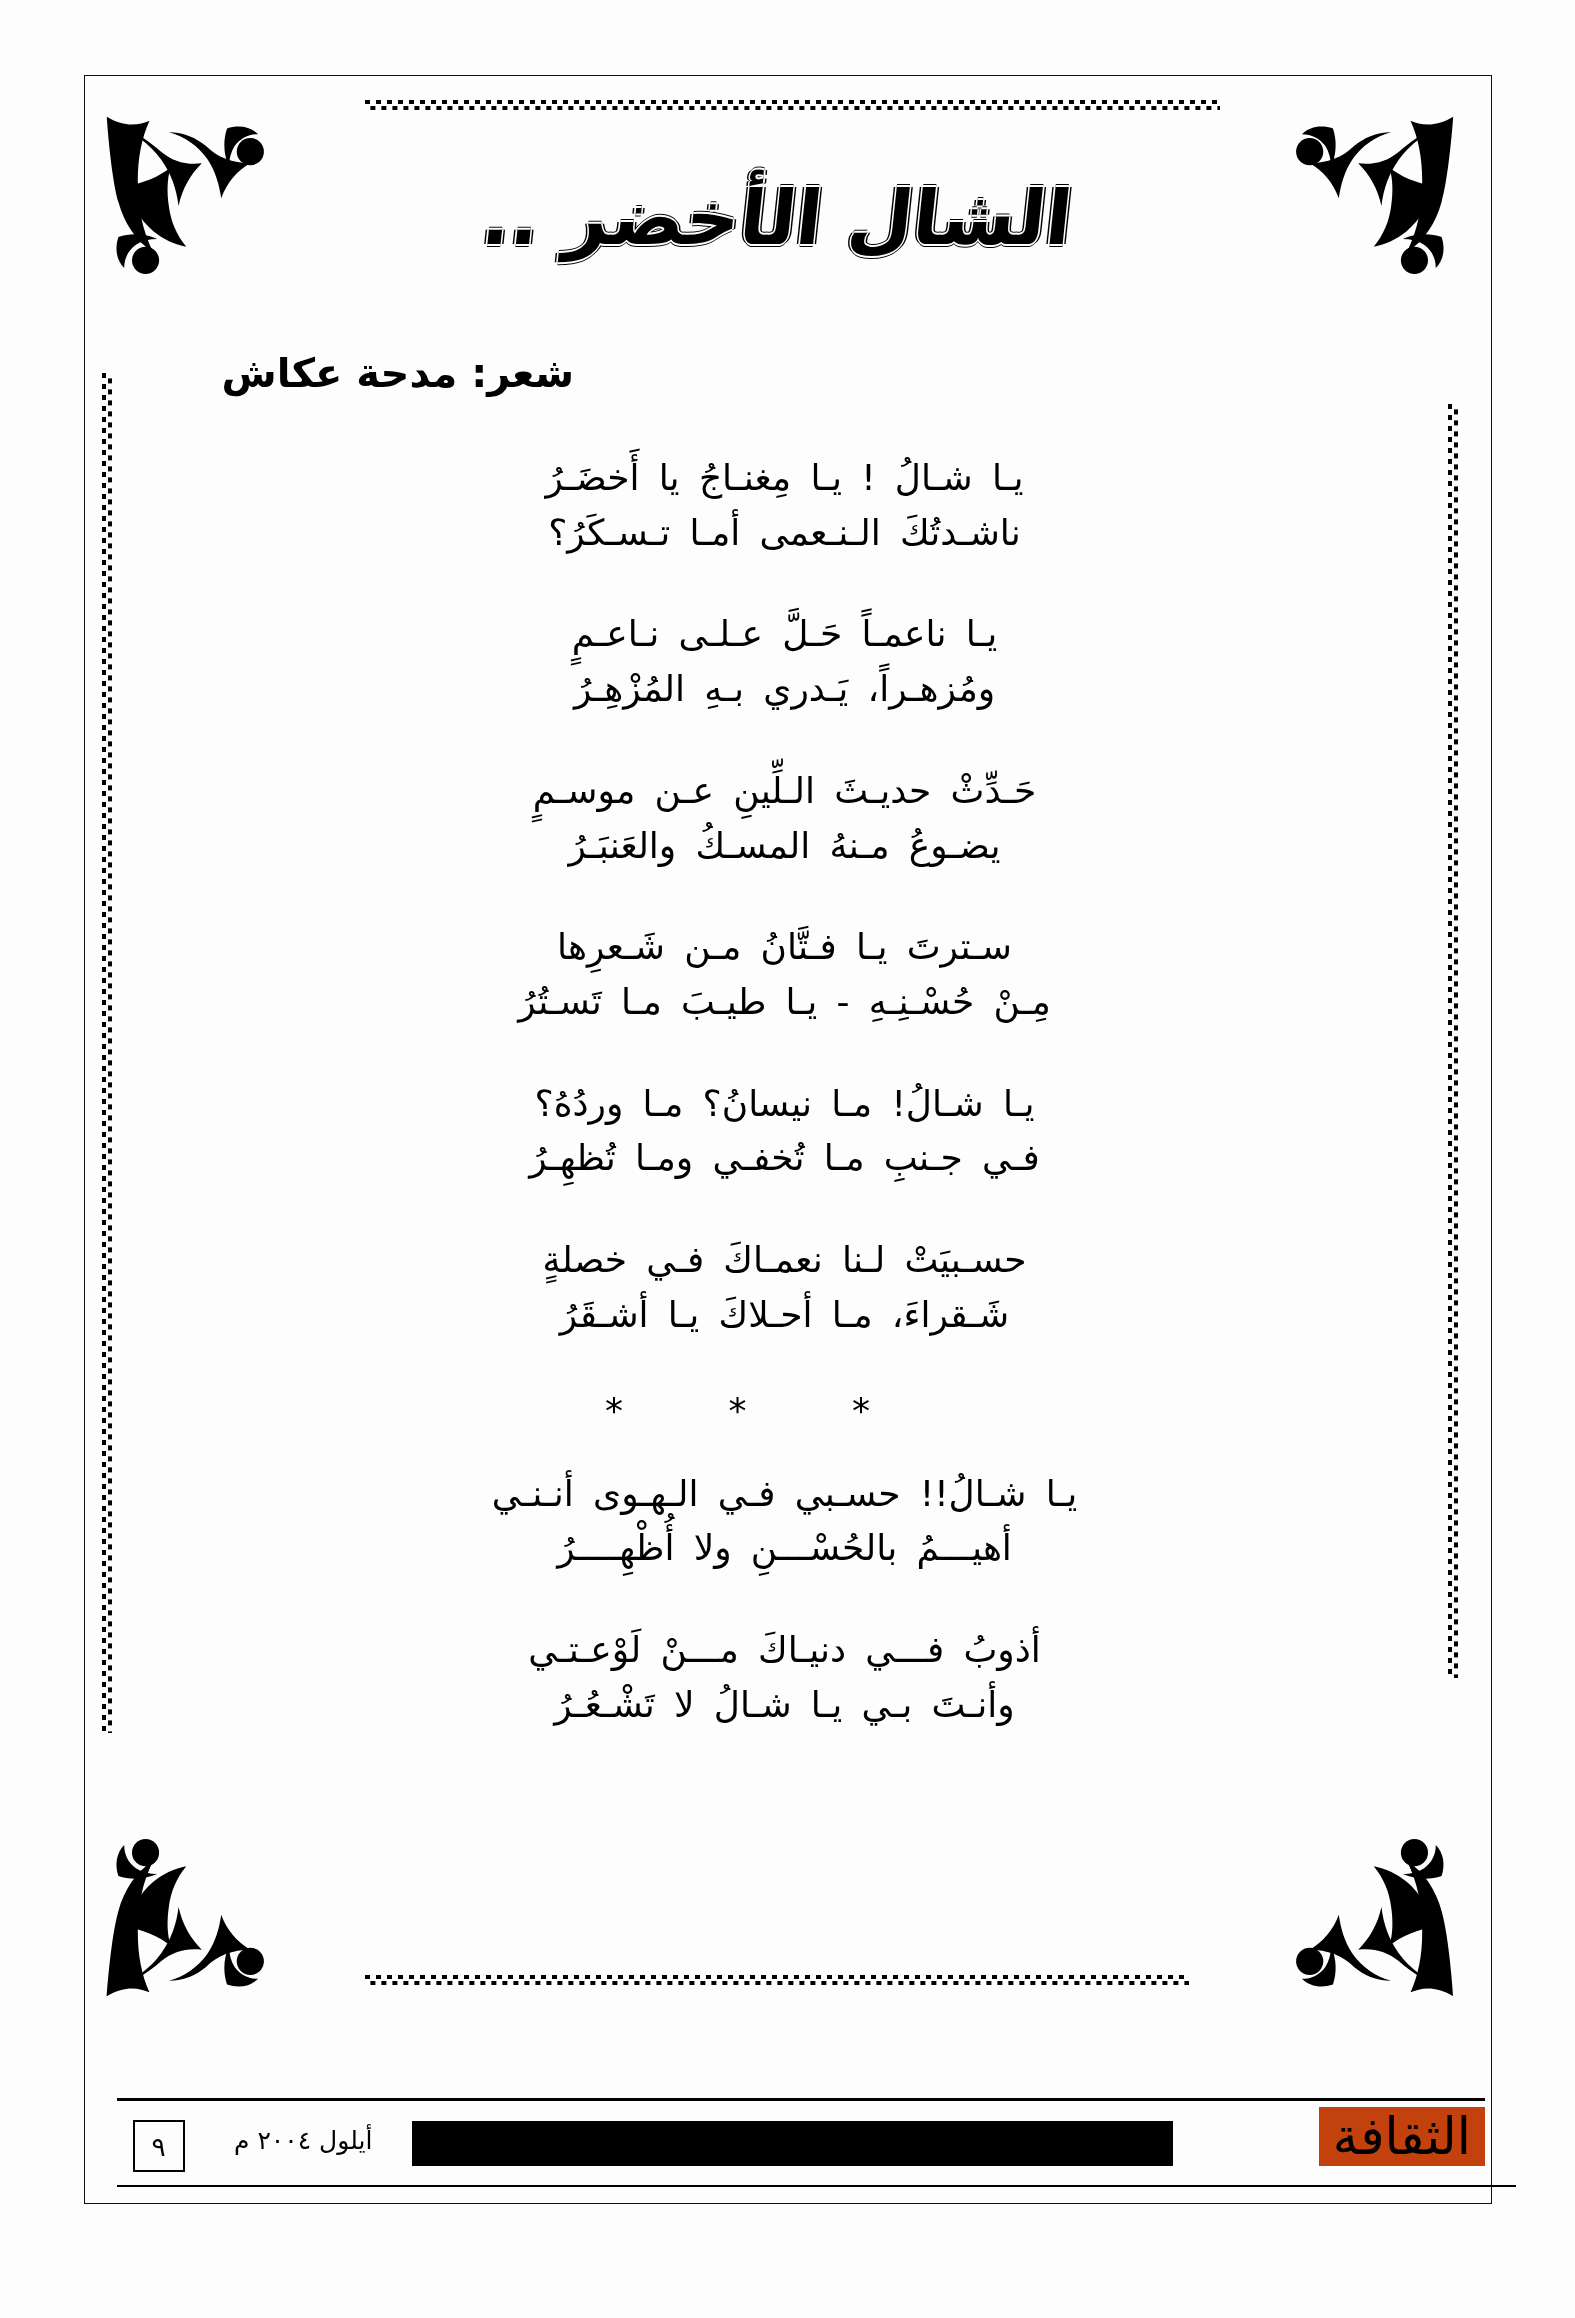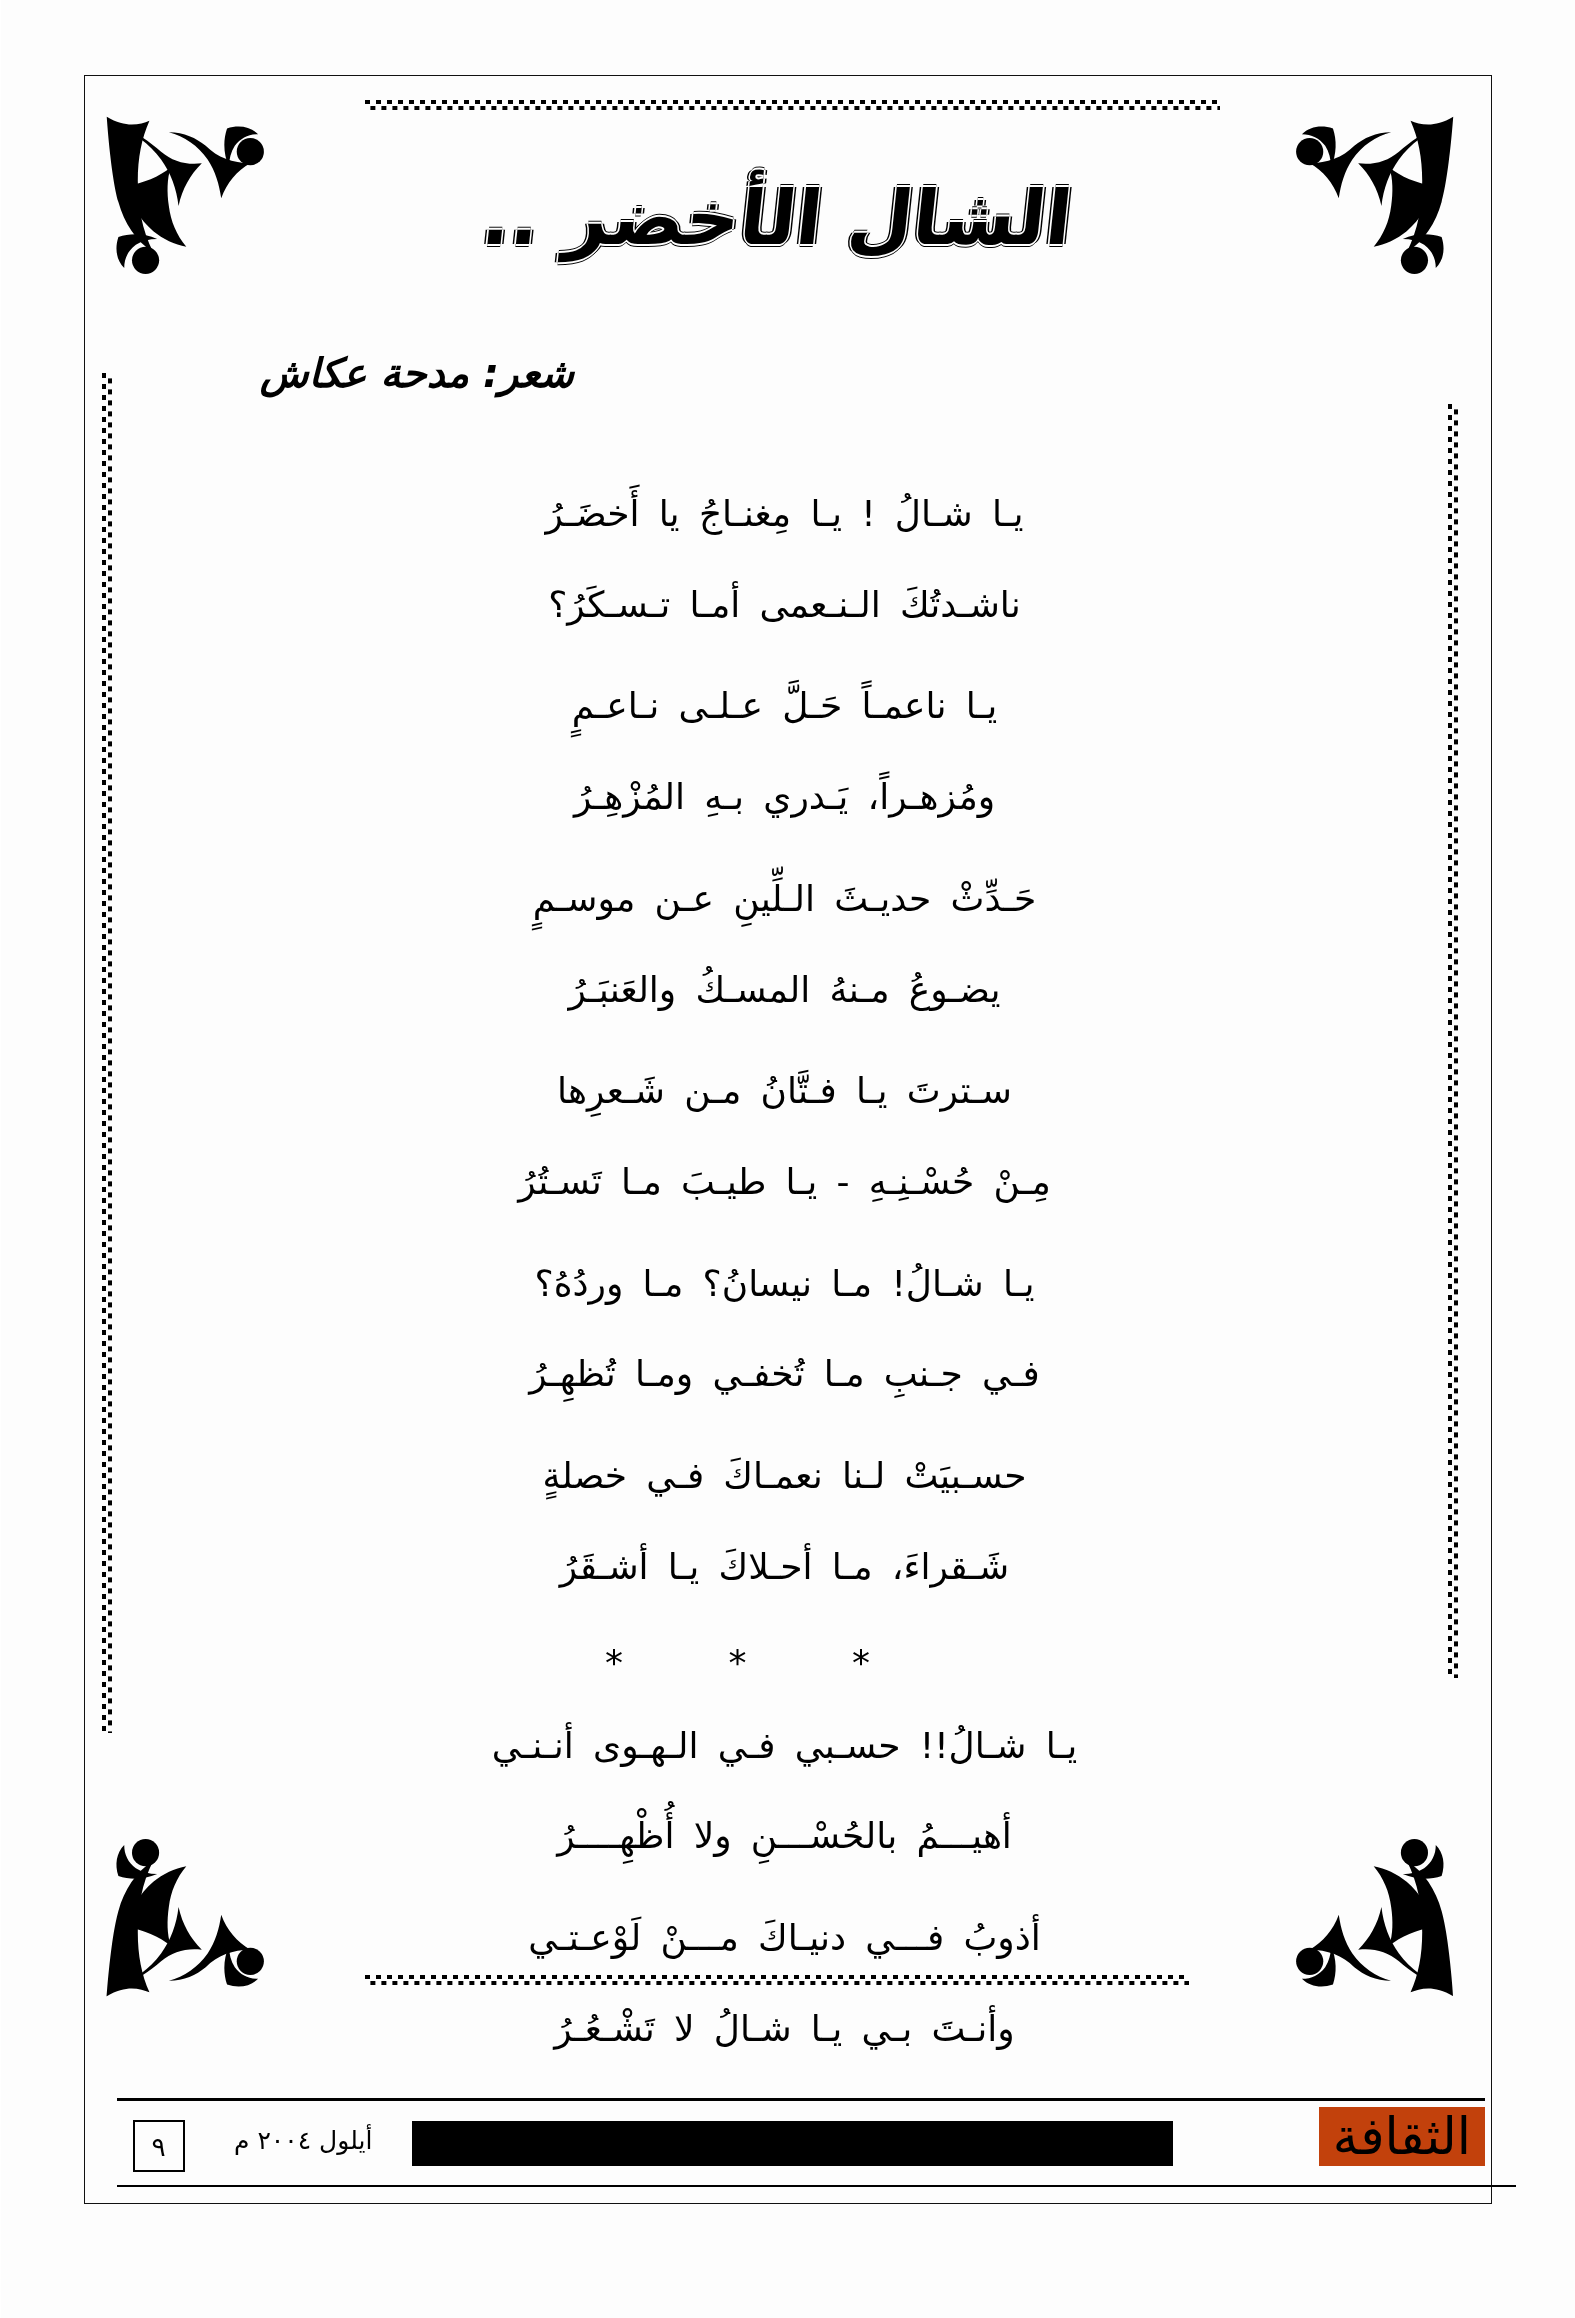--- a/index.html
+++ b/index.html
@@ -100,21 +100,20 @@
   }
 
   
   #byline {
     position: absolute;
     right: 1002px;
     top: 350px;
     font-family: "DejaVu Sans", sans-serif;
     font-size: 40px;
     font-weight: 700;
-    font-style: italic;
     color: #000;
     white-space: nowrap;
   }
 
   
   #poem {
     position: absolute;
     left: 233px;
     top: 451px;
     width: 1103px;
@@ -124,21 +123,20 @@
   }
   .verse {
     font-family: "DejaVu Sans", sans-serif;
     font-size: 36px;
     line-height: 1.52;
     text-align: center;
     letter-spacing: 1.6px;
     word-spacing: 7.8px;
     white-space: nowrap;
     direction: rtl;
-    margin-top: 36px;
   }
   .separator {
     text-align: center;
     font-size: 36px;
     letter-spacing: 47px;
     margin: 20px 0 36px 0;
     padding-right: 47px;
     font-family: "DejaVu Sans", sans-serif;
   }
 

